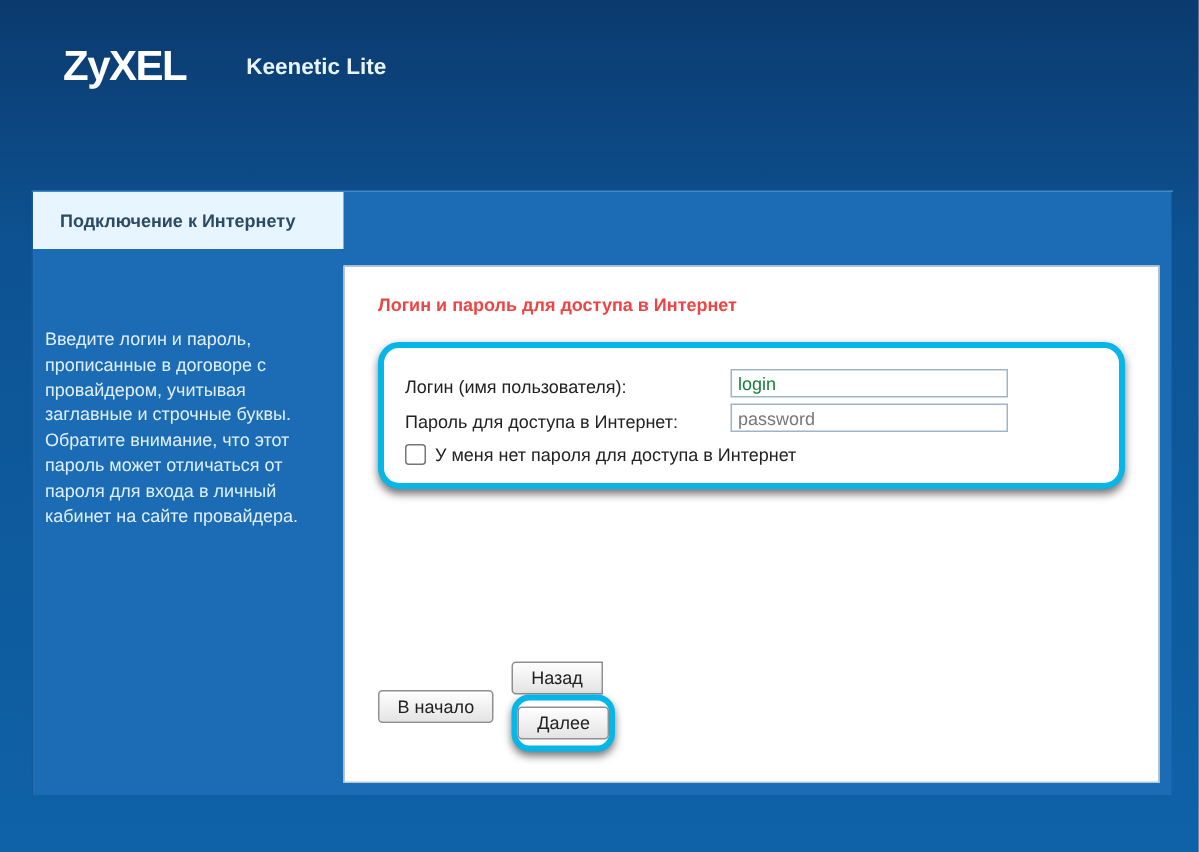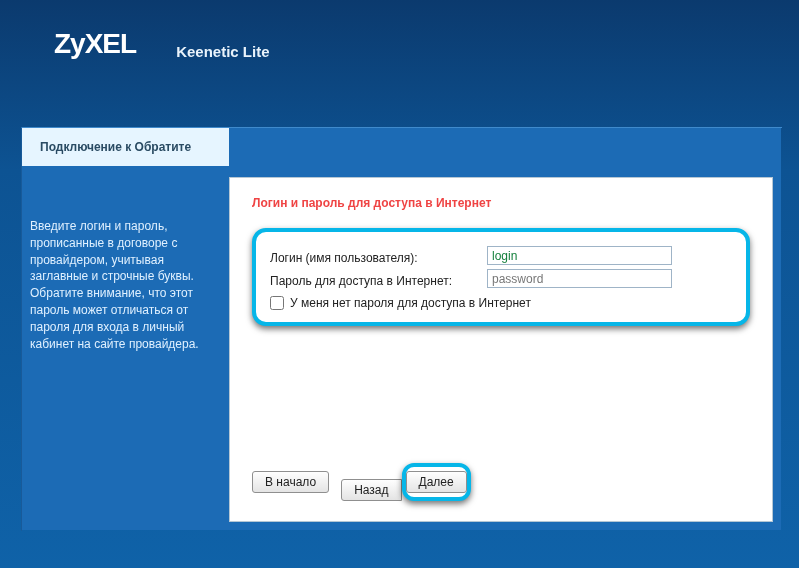--- a/index.html
+++ b/index.html
@@ -3,22 +3,22 @@
 <meta charset="utf-8">
 <style>
   * { box-sizing: border-box; margin: 0; padding: 0; }
   body {
     font-family: Arial, Helvetica, sans-serif;
     background: linear-gradient(to bottom, #0b3a6e 0%, #0d5393 30%, #0f62a8 100%);
     width: 799px; height: 568px;
     position: relative;
   }
   .header {
-    display: flex; align-items: flex-end;
-    padding: 28px 0 0 54px;
+    display: flex; align-items: center;
+    padding: 28px 0 0 42px;
     gap: 40px;
   }
   .logo {
     font-family: "Arial Black", Arial, sans-serif;
     font-size: 28px; font-weight: 900;
     color: #ffffff; letter-spacing: -1px;
   }
   .logo .y { text-transform: lowercase; }
   .model { color: #e9f3fb; font-size: 15px; font-weight: bold; }
   .panel {
@@ -79,41 +79,41 @@
   .button-bar {
     position:absolute; left:22px; bottom:20px;
     display:flex; align-items:center; gap:12px;
   }
   .btn {
     font-size:12px; color:#222;
     background: linear-gradient(#fefefe,#e4e4e4);
     border:1px solid #8f8f8f; border-radius:3px;
     padding:3px 12px; cursor:pointer;
   }
-  .btn-cluster{ display:flex; align-items:flex-end; gap:0; }
+  .btn-cluster{ display:flex; align-items:flex-start; gap:0;flex-direction:column; }
   .btn.adjacent-left{ border-radius:3px 0 0 3px; }
   .highlight-wrap{
     border:4px solid #06b6e8; border-radius:12px;
     padding:4px 0;
     box-shadow: 0 3px 6px rgba(0,0,0,.55);
     display:flex; align-items:center;
     background:#fff;
   }
   .highlight-wrap .btn{ border-radius:3px; }
 </style>
 </head>
 <body>
 
 <div class="header">
   <div class="logo">Z<span class="y">y</span>XEL</div>
   <div class="model">Keenetic Lite</div>
 </div>
 
 <div class="panel">
-  <div class="tab">Подключение к Обратите</div>
+  <div class="tab">Подключение к Интернету</div>
 
   <div class="sidebar">Введите логин и пароль, прописанные в договоре с провайдером, учитывая заглавные и строчные буквы. Обратите внимание, что этот пароль может отличаться от пароля для входа в личный кабинет на сайте провайдера.</div>
 
   <div class="content">
     <div class="content-inner">
       <div class="section-title">Логин и пароль для доступа в Интернет</div>
 
       <div class="form-block">
         <div class="form-row">
           <div class="form-label">Логин (имя пользователя):</div>

